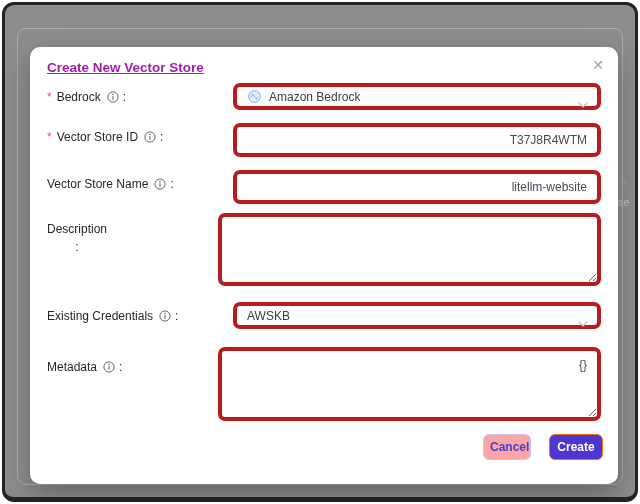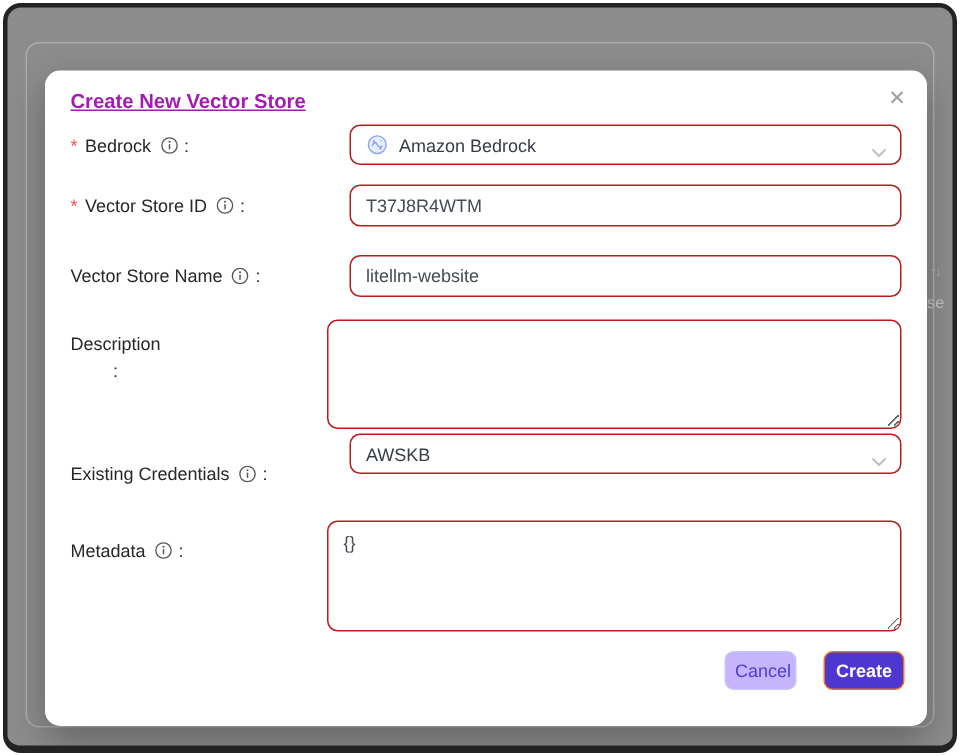--- a/index.html
+++ b/index.html
@@ -24,37 +24,37 @@
 
   .row-label{position:absolute;left:17px;display:flex;align-items:center;gap:4px;
          font-size:12px;color:#27272a;height:14px;white-space:nowrap;}
   .req{color:#ff4d4f;font-size:12px;margin-right:1px;}
   .info{display:inline-flex;margin-left:2px;}
 
   .lbl-provider{top:43px;} .lbl-id{top:83px;} .lbl-name{top:130px;}
   .lbl-desc{top:175px;flex-direction:column;} .lbl-cred{top:262px;text-align:center;} .lbl-meta{top:313px;}
 
   .field{position:absolute;left:203px;width:368px;box-sizing:border-box;background:#fff;
-         border:1px solid #b91c1c;border-radius:7px;font-size:12px;color:#454b54;}
+         border:4px solid #b91c1c;border-radius:7px;font-size:12px;color:#454b54;text-align:right;}
   .selectbox{height:27px;display:flex;align-items:center;padding:0 24px 0 10px;gap:7px;cursor:pointer;}
   .selectbox .chev{position:absolute;right:9px;top:10px;}
-  .sel-provider{top:36px;} .sel-cred{top:242px;}
+  .sel-provider{top:36px;} .sel-cred{top:255px;}
   .sel-text{color:#383d45;}
 
   .textinput{height:27px;padding:13px 10px;outline:none;}
   .inp-id{top:76px;} .inp-name{top:123px;}
 
   .ta{left:188px;width:383px;padding:7px 10px;resize:both;outline:none;
       font-family:"Liberation Sans","DejaVu Sans",sans-serif;font-size:12px;color:#454b54;}
   .ta-desc{top:166px;height:73px;}
   .ta-meta{top:300px;height:74px;}
 
   .btn{position:absolute;top:387px;height:26px;border-radius:6px;font-size:12px;cursor:pointer;
        font-family:"Liberation Sans","DejaVu Sans",sans-serif;box-sizing:border-box;}
-  .btn-cancel{left:453px;width:48px;background:#c4b5fd;border:1px solid #c9c4f4;color:#4f3dd1;}
+  .btn-cancel{left:453px;width:48px;background:#fca5a5;border:1px solid #c9c4f4;color:#4f3dd1;font-weight:bold;}
   .btn-create{left:519px;width:54px;background:#4e36d0;border:1px solid #f97316;color:#ffffff;font-weight:600;}
 </style>
 </head>
 <body>
 
 <div class="canvas">
   <div class="window">
     <div class="page-outline"></div>
     <div class="bg-frag frag-sort">↑↓</div>
     <div class="bg-frag frag-text">se</div>

